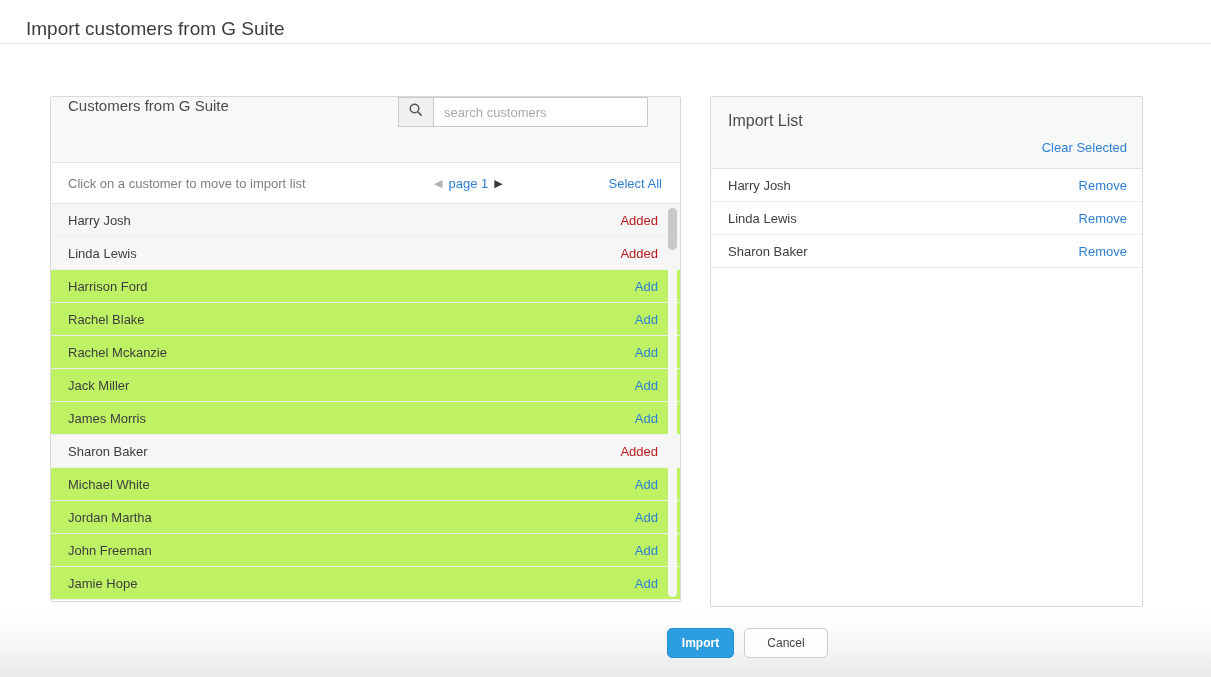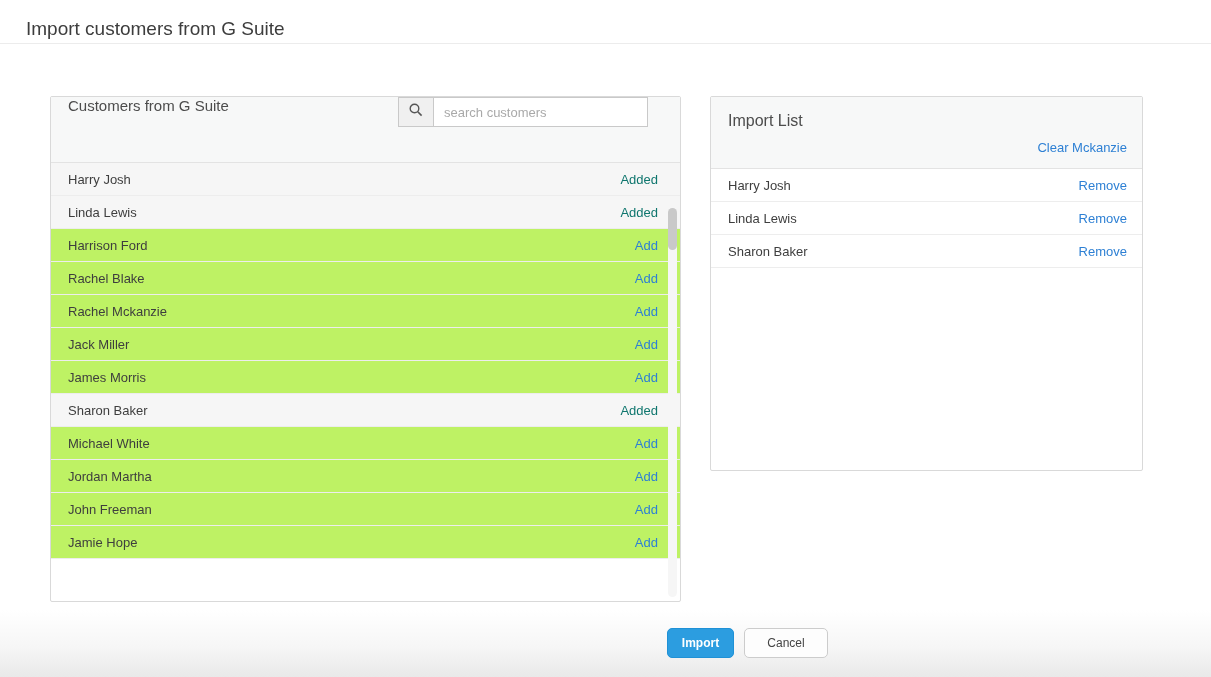--- a/index.html
+++ b/index.html
@@ -12,21 +12,21 @@
   body{font-family:"Liberation Sans","DejaVu Sans",sans-serif;}
   .app{position:relative;width:1211px;height:677px;background:#fff;overflow:hidden;}
 
   
   .top-header{position:absolute;top:0;left:0;width:100%;height:44px;background:#fff;border-bottom:1px solid #ececec;}
   .page-title{position:absolute;left:26px;top:0;line-height:58px;font-size:19px;color:#3d3d3d;}
 
   
   .panel{position:absolute;background:#fff;border:1px solid #d9d9d9;border-radius:2px;}
   .left-panel{left:50px;top:96px;width:631px;height:506px;}
-  .right-panel{left:710px;top:96px;width:433px;height:375px;}
+  .right-panel{left:710px;top:96px;width:433px;height:511px;}
 
   
   .lp-header{position:relative;height:66px;background:#f7f8f8;border-bottom:1px solid #e3e3e3;
              display:flex;align-items:flex-start;justify-content:space-between;padding:0 32px 0 17px;}
   .lp-title{font-size:15px;color:#4c4c4c;}
   .search{display:flex;align-items:stretch;height:30px;}
   .search-icon-box{width:36px;background:#f0f0f0;border:1px solid #c9c9c9;display:flex;align-items:center;justify-content:center;}
   .search-input{width:214px;height:30px;border:1px solid #c9c9c9;border-left:none;padding:0 10px;font-size:13px;color:#555;outline:none;background:#fff;font-family:inherit;}
   .search-input::placeholder{color:#a9a9a9;}
 
@@ -39,21 +39,21 @@
   .page-arrow.prev{color:#b3b3b3;}
   .page-arrow.next{color:#3a3a3a;}
   .page-label{font-size:13px;color:var(--accent);}
   .link{color:var(--accent);font-size:13px;text-decoration:none;cursor:pointer;}
 
   
   .row{height:33px;display:flex;align-items:center;justify-content:space-between;
        padding:0 22px 0 17px;border-bottom:1px solid #ededed;background:#bef264;font-size:13px;}
   .row .name{color:#3e3e3e;}
   .row.added{background:#f6f6f6;}
-  .muted{color:#0f766e;font-size:13px;}
+  .muted{color:#b91c1c;font-size:13px;}
 
   
   .scrollbar-track{position:absolute;right:3px;top:109px;width:9px;height:391px;background:#f6f6f6;border-radius:5px;}
   .scrollbar-thumb{position:absolute;left:0;top:2px;width:9px;height:42px;background:#c9c9c9;border-radius:5px;}
 
   
   .rp-header{position:relative;height:72px;background:#f7f8f8;border-bottom:1px solid #e3e3e3;padding:15px 15px 0 17px;}
   .rp-title{font-size:16px;color:#4c4c4c;}
   .rp-count{font-size:13px;color:#8c8c8c;margin-top:7px;}
   .clear-selection{position:absolute;right:15px;bottom:13px;}
@@ -87,20 +87,29 @@
             <svg width="16" height="16" viewBox="0 0 16 16">
               <circle cx="6.5" cy="6.5" r="4.3" fill="none" stroke="#555" stroke-width="1.4"></circle>
               <line x1="9.8" y1="9.8" x2="13.6" y2="13.6" stroke="#555" stroke-width="1.6"></line>
             </svg>
           </span>
         </div>
         <input class="search-input" type="text" placeholder="search customers" style="">
       </div>
     </div>
 
+    <div class="lp-subheader">
+      <div class="instruction">Click on a customer to move to import list</div>
+      <div class="pagination">
+        <span class="page-arrow prev">◀</span>
+        <span class="page-label">page 1</span>
+        <span class="page-arrow next">▶</span>
+      </div>
+      <a class="link">Select All</a>
+    </div>
 
     <div>
         <div class="row added">
     <span class="name">Harry Josh</span>
     <span class="muted">Added</span>
   </div>
         <div class="row added">
     <span class="name">Linda Lewis</span>
     <span class="muted">Added</span>
   </div>
@@ -147,21 +156,21 @@
       </div>
 
     <div class="scrollbar-track">
       <div class="scrollbar-thumb"></div>
     </div>
   </div>
 
   <div class="panel right-panel">
     <div class="rp-header">
       <div class="rp-title">Import List</div>
-      <a class="link clear-selection">Clear Mckanzie</a>
+      <a class="link clear-selection">Clear Selected</a>
     </div>
     <div>
         <div class="rp-row">
     <span class="name">Harry Josh</span>
     <a class="link">Remove</a>
   </div>
         <div class="rp-row">
     <span class="name">Linda Lewis</span>
     <a class="link">Remove</a>
   </div>

